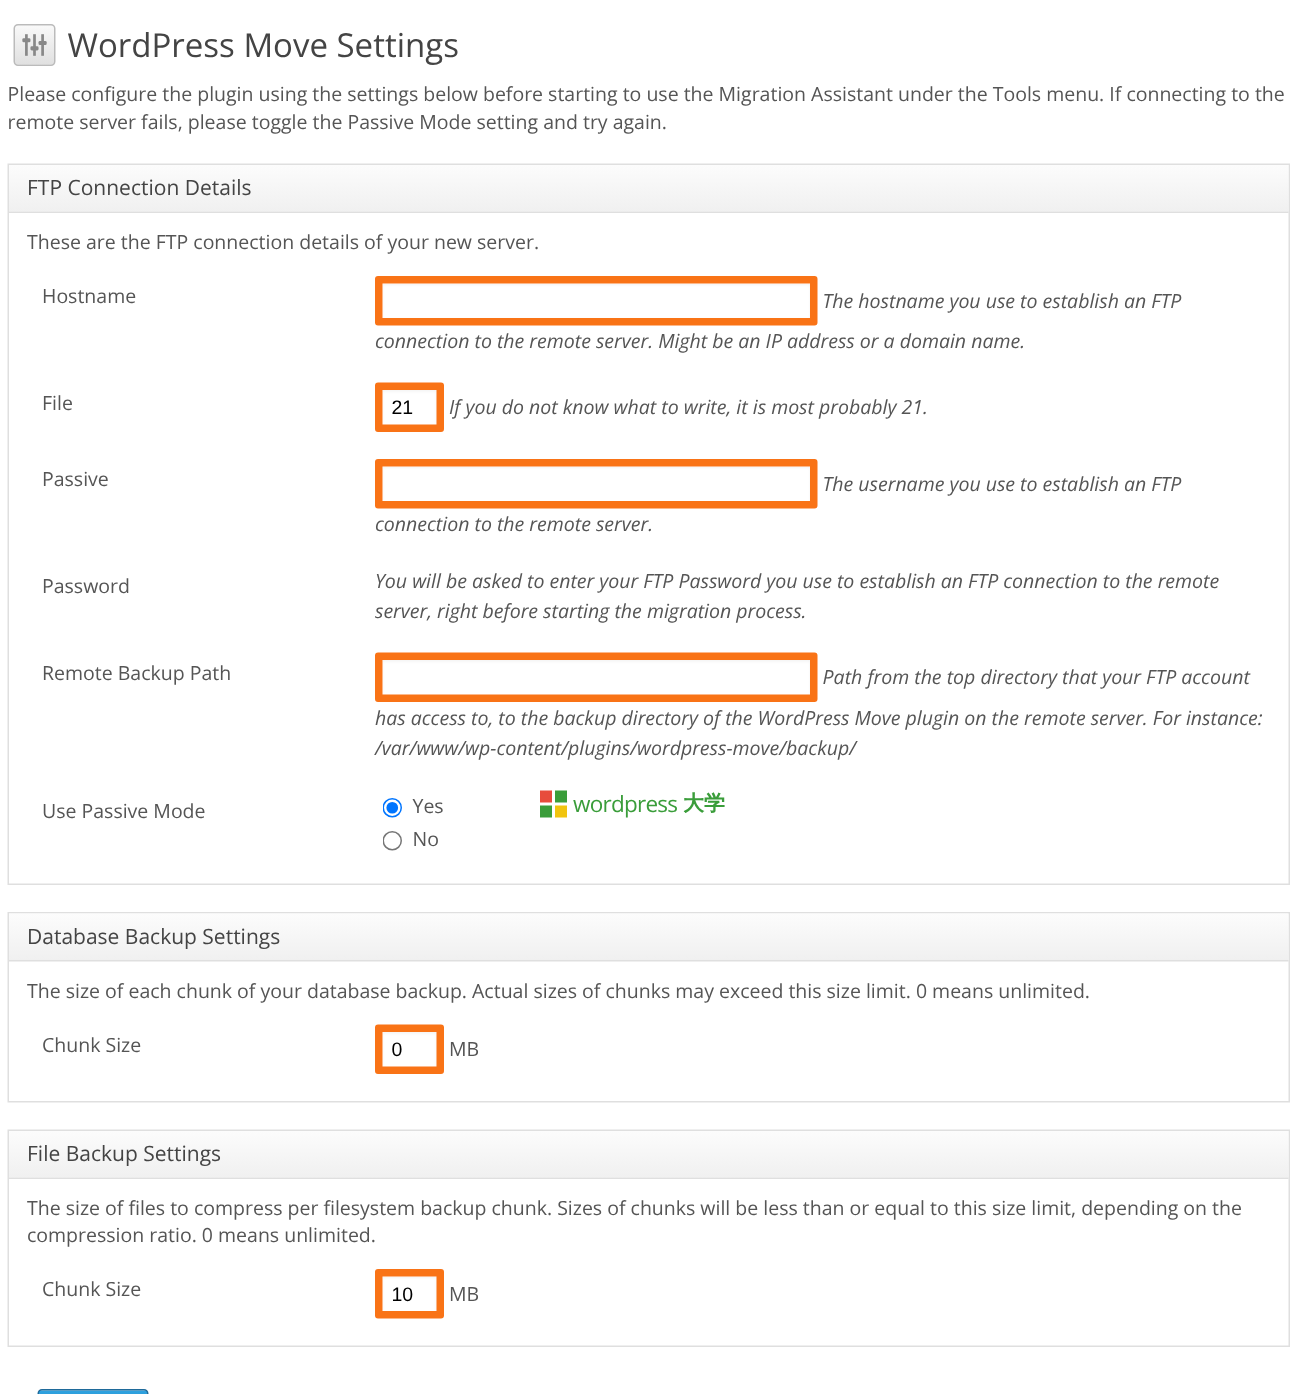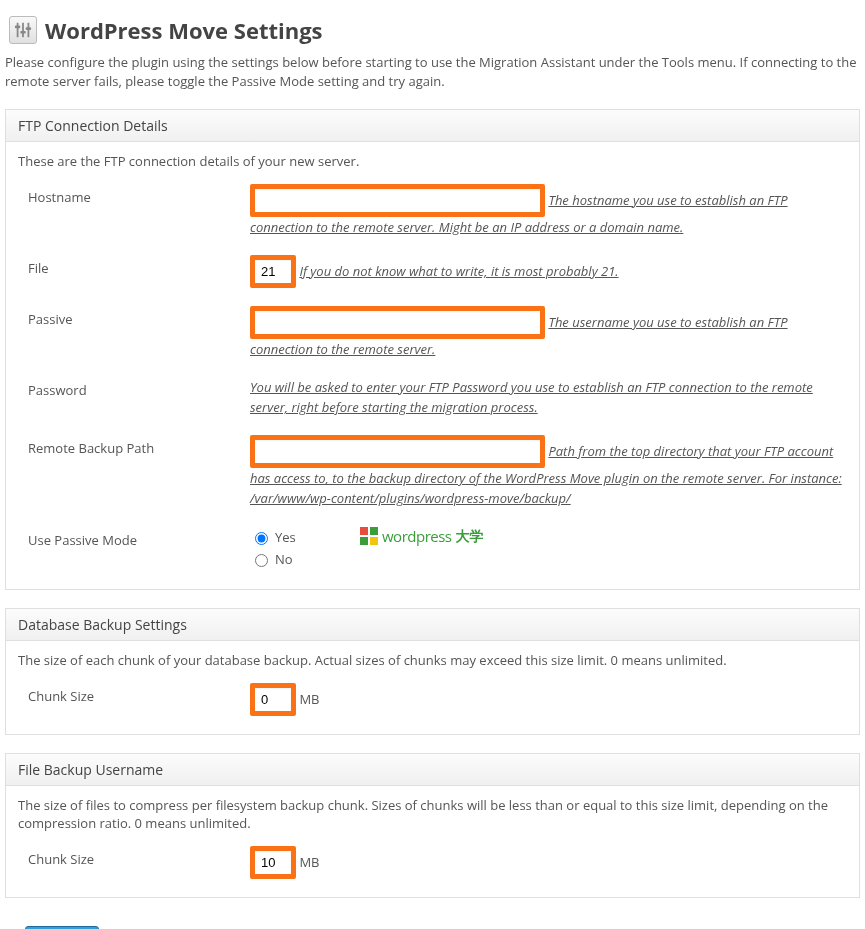--- a/index.html
+++ b/index.html
@@ -25,21 +25,21 @@
     border: 1px solid #bbb;
     border-radius: 3px;
     display: flex;
     align-items: center;
     justify-content: center;
     font-size: 14px;
     color: #666;
   }
   h2.page-title {
     font-size: 22px;
-    font-weight: 700;
+    font-weight: 400;
     color: #444;
     margin: 0;
   }
   .intro {
     margin: 6px 0 18px 0;
     line-height: 1.45;
   }
   .box {
     border: 1px solid #dfdfdf;
     margin-bottom: 18px;
@@ -81,21 +81,20 @@
     padding: 4px 6px;
     font-size: 13px;
     box-shadow: inset 0 1px 2px rgba(0,0,0,0.05);
     border-radius: 2px;
   }
   input.wide { width: 295px; }
   input.small { width: 46px; }
   .hint {
     font-style: italic;
     color: #555;
-    text-decoration: underline;
   }
   .radio-opt {
     display: flex;
     align-items: center;
     gap: 4px;
     margin-bottom: 2px;
   }
   .save-btn {
     background: #2e8fccff;
     background: linear-gradient(#2ea2e0, #257cb0);
@@ -241,21 +240,21 @@
       <div class="form-field">
         <input type="text" class="small" value="0" style="">
         <span>MB</span>
       </div>
     </div>
   </div>
 </div>
 
 
 <div class="box">
-  <div class="box-head">File Backup Username</div>
+  <div class="box-head">File Backup Settings</div>
   <div class="box-body">
     <p class="box-desc">The size of files to compress per filesystem backup chunk. Sizes of chunks will be less than or equal to this size limit, depending on the compression ratio. 0 means unlimited.</p>
     <div class="form-row">
       <div class="form-label">Chunk Size</div>
       <div class="form-field">
         <input type="text" class="small" value="10" style="">
         <span>MB</span>
       </div>
     </div>
   </div>

